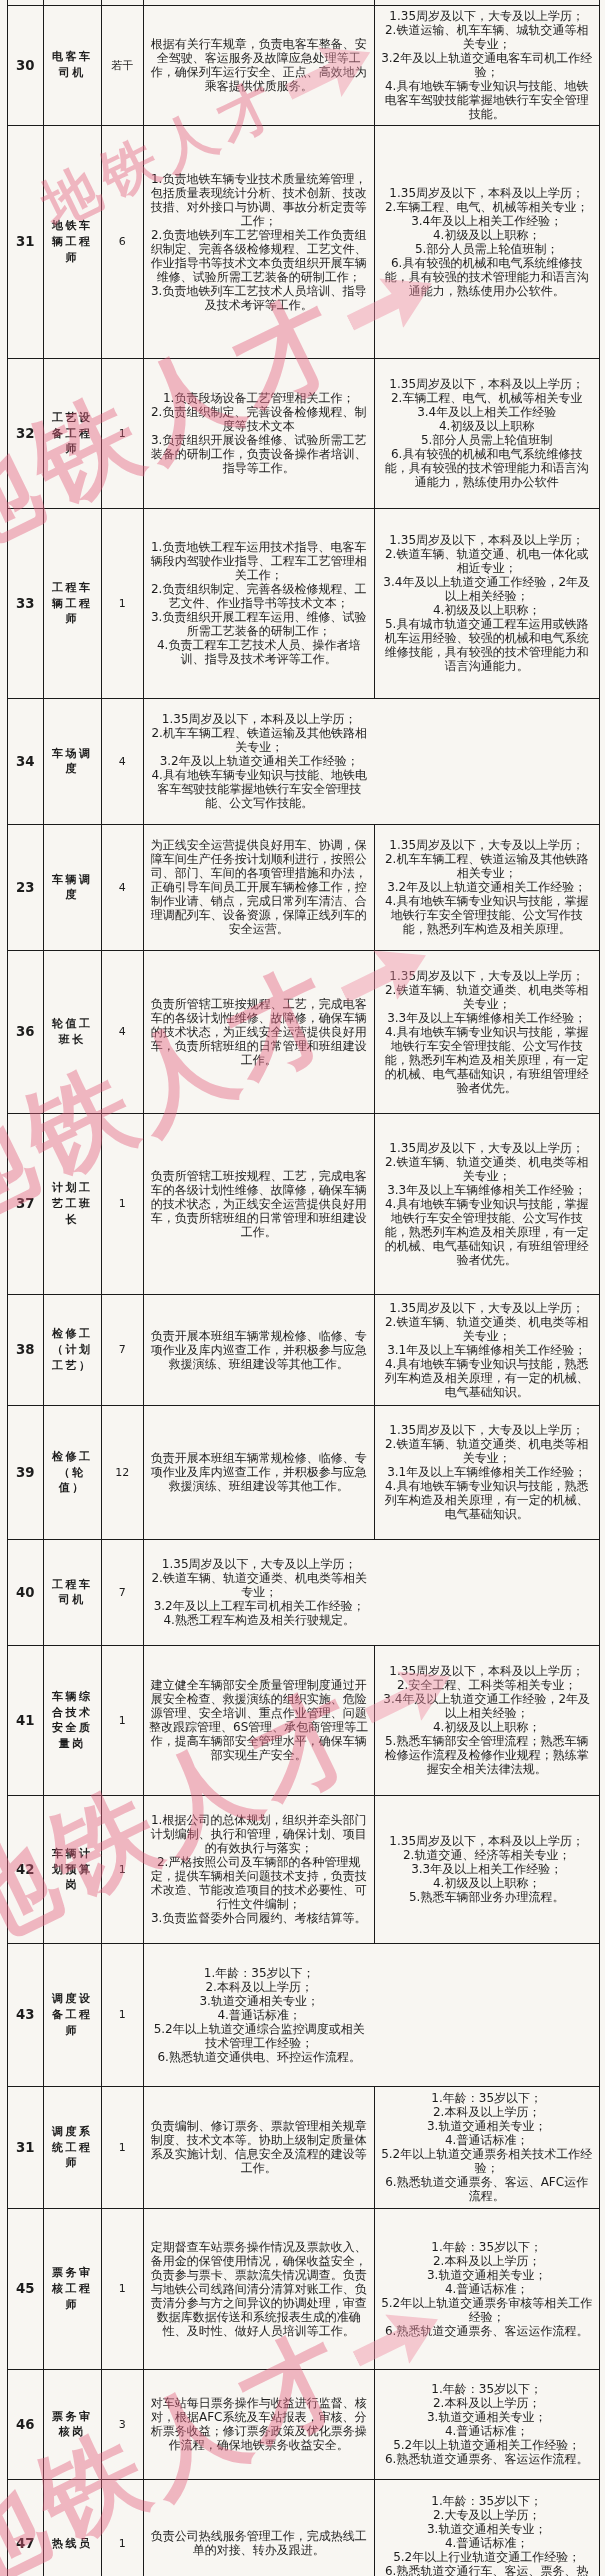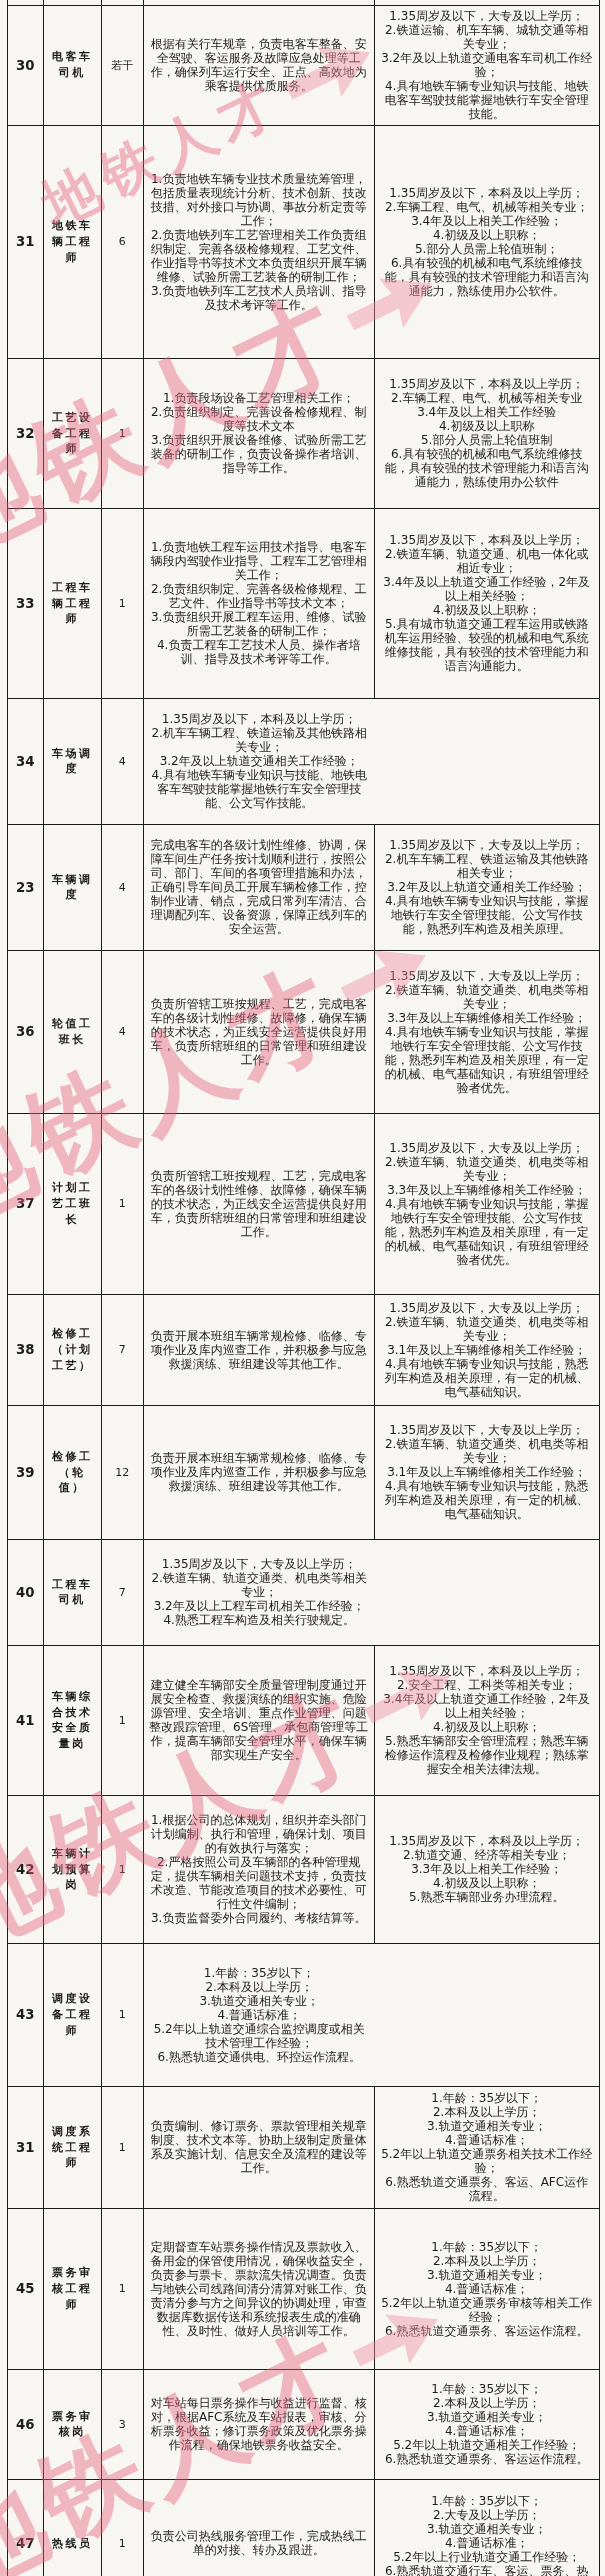--- a/index.html
+++ b/index.html
@@ -131,21 +131,21 @@
     <div class="cell c-count">4</div>
     <div class="cell c-reqs">1.35周岁及以下，本科及以上学历；
 2.机车车辆工程、铁道运输及其他铁路相关专业；
 3.2年及以上轨道交通相关工作经验；
 4.具有地铁车辆专业知识与技能、地铁电客车驾驶技能掌握地铁行车安全管理技能、公文写作技能。</div>
   </div>
         <div class="row" style="min-height: 125px;">
     <div class="cell c-no">23</div>
     <div class="cell c-title">车辆调度</div>
     <div class="cell c-count">4</div>
-    <div class="cell c-duties">完成电客车的各级计划性维修、协调，保障车间生产任务按计划顺利进行，按照公司、部门、车间的各项管理措施和办法，正确引导车间员工开展车辆检修工作，控制作业请、销点，完成日常列车清洁、合理调配列车、设备资源，保障正线列车的安全运营。</div>
+    <div class="cell c-duties">为正线安全运营提供良好用车、协调，保障车间生产任务按计划顺利进行，按照公司、部门、车间的各项管理措施和办法，正确引导车间员工开展车辆检修工作，控制作业请、销点，完成日常列车清洁、合理调配列车、设备资源，保障正线列车的安全运营。</div>
     <div class="cell c-reqs">1.35周岁及以下，大专及以上学历；
 2.机车车辆工程、铁道运输及其他铁路相关专业；
 3.2年及以上轨道交通相关工作经验；
 4.具有地铁车辆专业知识与技能，掌握地铁行车安全管理技能、公文写作技能，熟悉列车构造及相关原理。</div>
   </div>
         <div class="row" style="min-height: 162px;">
     <div class="cell c-no">36</div>
     <div class="cell c-title">轮值工班长</div>
     <div class="cell c-count">4</div>
     <div class="cell c-duties">负责所管辖工班按规程、工艺，完成电客车的各级计划性维修、故障修，确保车辆的技术状态，为正线安全运营提供良好用车，负责所辖班组的日常管理和班组建设工作。</div>

